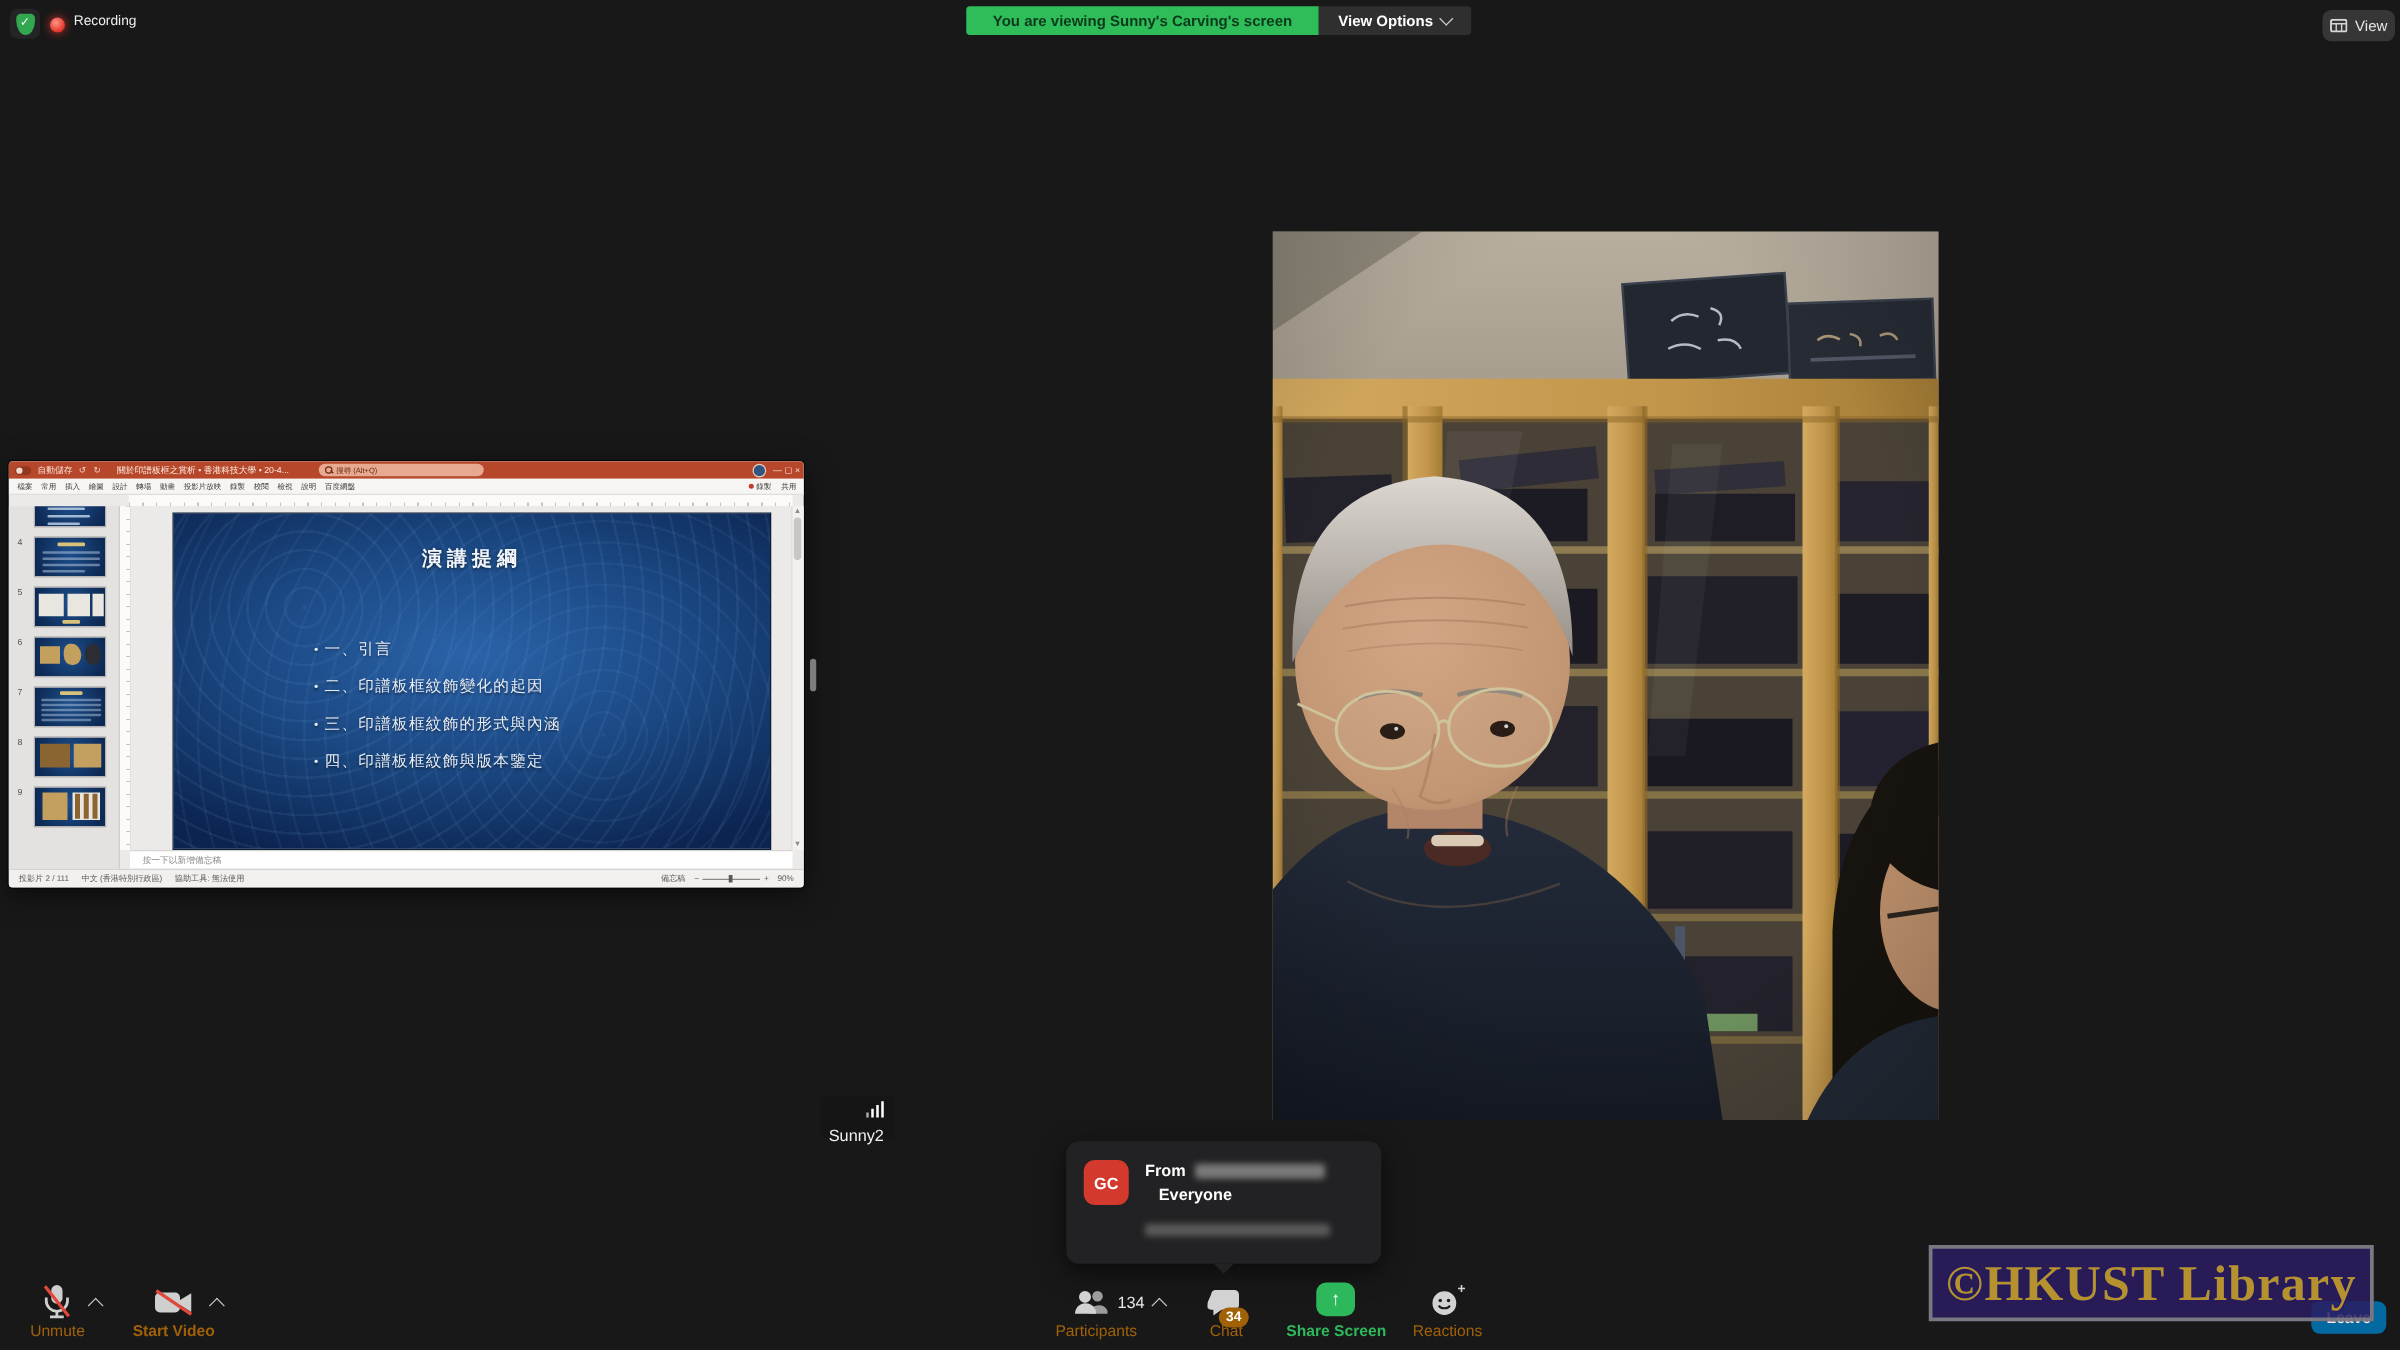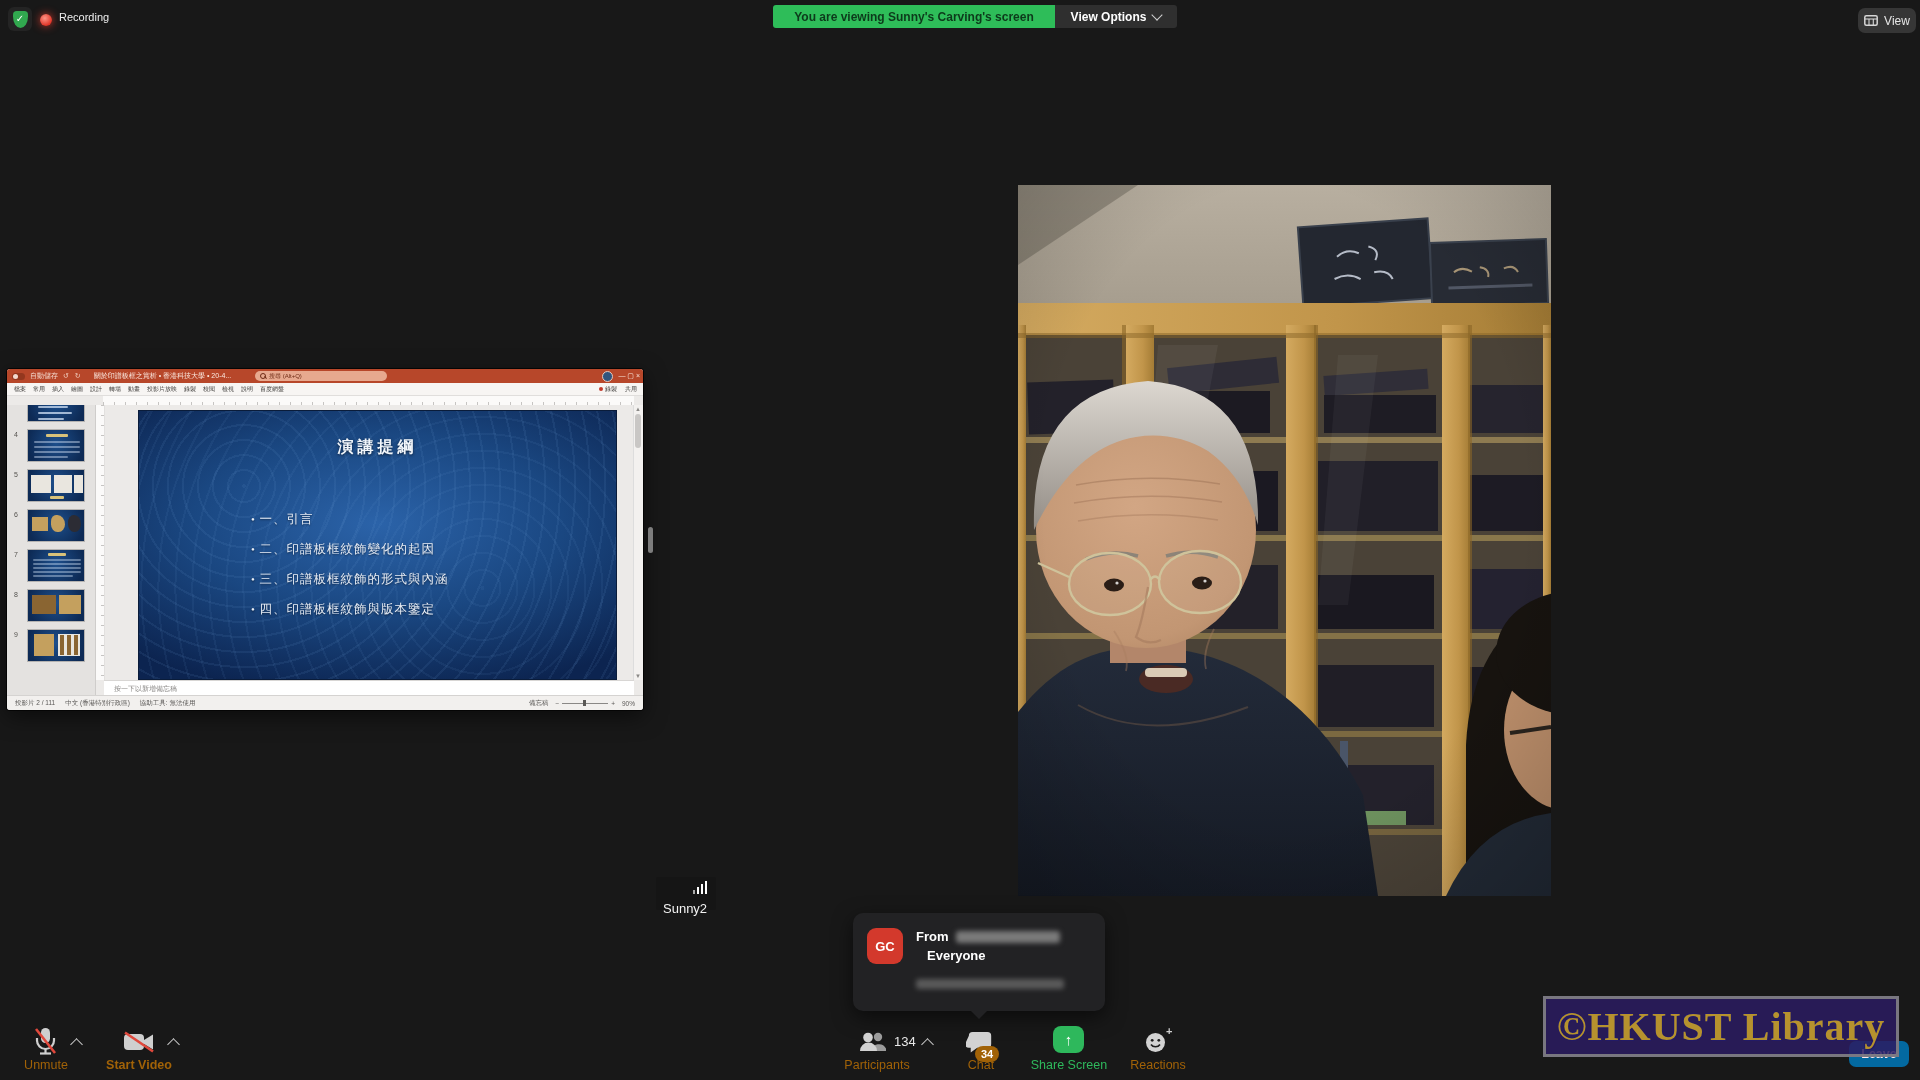--- a/index.html
+++ b/index.html
@@ -116,21 +116,21 @@
 
   
   .tb-label{position:absolute;top:1058px;transform:translateX(-50%);font-size:12.5px;color:#a16207;white-space:nowrap;}
   .caret-up{position:absolute;width:8px;height:8px;border-left:1.8px solid #c9c9c9;border-top:1.8px solid #c9c9c9;
             transform:rotate(45deg);}
   .count{position:absolute;font-size:13px;color:#e8e8e8;}
   .badge{position:absolute;left:975px;top:1019px;min-width:24px;height:16px;border-radius:9px;background:#a16207;
          display:flex;align-items:center;justify-content:center;font-size:11px;font-weight:700;color:#fff;padding:0 4px;box-sizing:border-box;margin-top:27px;}
   .share-btn{position:absolute;left:1053px;top:1026px;width:31px;height:27px;border-radius:8px;background:#2eb85c;
              display:flex;align-items:center;justify-content:center;color:#fff;font-size:15px;font-weight:700;}
-  .share-label{color:#2eb85c;font-weight:400;}
+  .share-label{color:#2eb85c;font-weight:700;}
   .leave-btn{left:1849px;top:1041px;width:60px;height:26px;background:#0369a1;border-radius:7px;z-index:5;
              display:flex;align-items:center;justify-content:center;font-size:12.5px;font-weight:600;color:#ffe9ea;}
   .plus-mark{position:absolute;font-size:11px;color:#d0d0d0;font-weight:700;}
 
   
   .watermark{left:1543px;top:996px;width:356px;height:61px;background:rgba(44,28,98,.85);
              border:3px solid rgba(135,135,135,.85);box-sizing:border-box;z-index:9;
              display:flex;align-items:center;justify-content:center;
              font-family:"Liberation Serif",serif;font-size:40px;font-weight:700;color:#b6922e;
              letter-spacing:1px;text-shadow:1px 1px 0 #221a66,-1px -1px 0 #221a66;}

